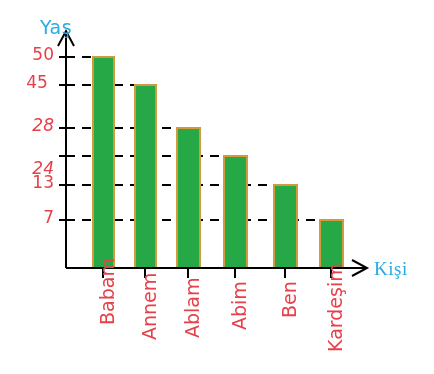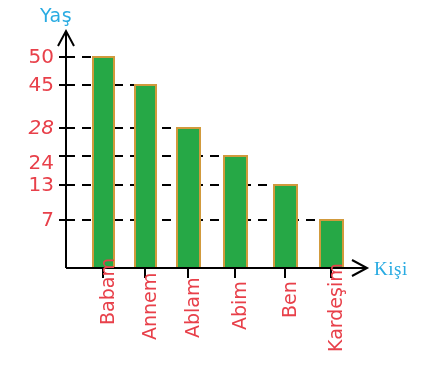--- a/index.html
+++ b/index.html
@@ -36,32 +36,32 @@
     position: absolute;
     color: #29abe2;
     font-family: "DejaVu Sans", sans-serif;
     font-size: 19px;
     font-weight: 400;
     white-space: nowrap;
     letter-spacing: 0.5px;
   }
   #y-axis-title {
     left: 40px;
-    top: 4px;
+    top: 16px;
   }
   #x-axis-title {
     left: 374px;
     top: 258px;
     font-family: Liberation Serif, serif;
   }
   .y-tick-label {
     position: absolute;
     color: #e8404a;
     font-family: "DejaVu Sans", sans-serif;
-    font-size: 20px;
+    font-size: 17px;
     text-align: right;
     width: 34px;
     white-space: nowrap;
   }
   .x-tick-label {
     position: absolute;
     color: #e8404a;
     font-family: "DejaVu Sans", sans-serif;
     font-size: 19px;
     white-space: nowrap;
@@ -123,23 +123,23 @@
         <line x1="331" y1="268" x2="331" y2="278"></line>
       </g>
 
     </svg>
 
     <div class="axis-title" id="y-axis-title">Yaş</div>
 
     <div class="axis-title" id="x-axis-title">Kişi</div>
 
     <div class="y-tick-label" style="left:20px; top:44px;">50</div>
-    <div class="y-tick-label" style="left:20px; top:72px;">45</div>
+    <div class="y-tick-label" style="left:20px; top:72px;text-align:center;">45</div>
     <div class="y-tick-label" style="left:20px; top:115px;font-style:italic;">28</div>
-    <div class="y-tick-label" style="left:20px; top:150px;">24</div>
+    <div class="y-tick-label" style="left:20px; top:158px;font-style:italic;">24</div>
     <div class="y-tick-label" style="left:20px; top:172px;">13</div>
     <div class="y-tick-label" style="left:20px; top:207px;">7</div>
 
     <div class="x-tick-label" style="left:96px; top:325px;">Babam</div>
     <div class="x-tick-label" style="left:138px; top:340px;">Annem</div>
     <div class="x-tick-label" style="left:181px; top:338px;">Ablam</div>
     <div class="x-tick-label" style="left:228px; top:330px;">Abim</div>
     <div class="x-tick-label" style="left:278px; top:318px;">Ben</div>
     <div class="x-tick-label" style="left:324px; top:352px;">Kardeşim</div>
 

